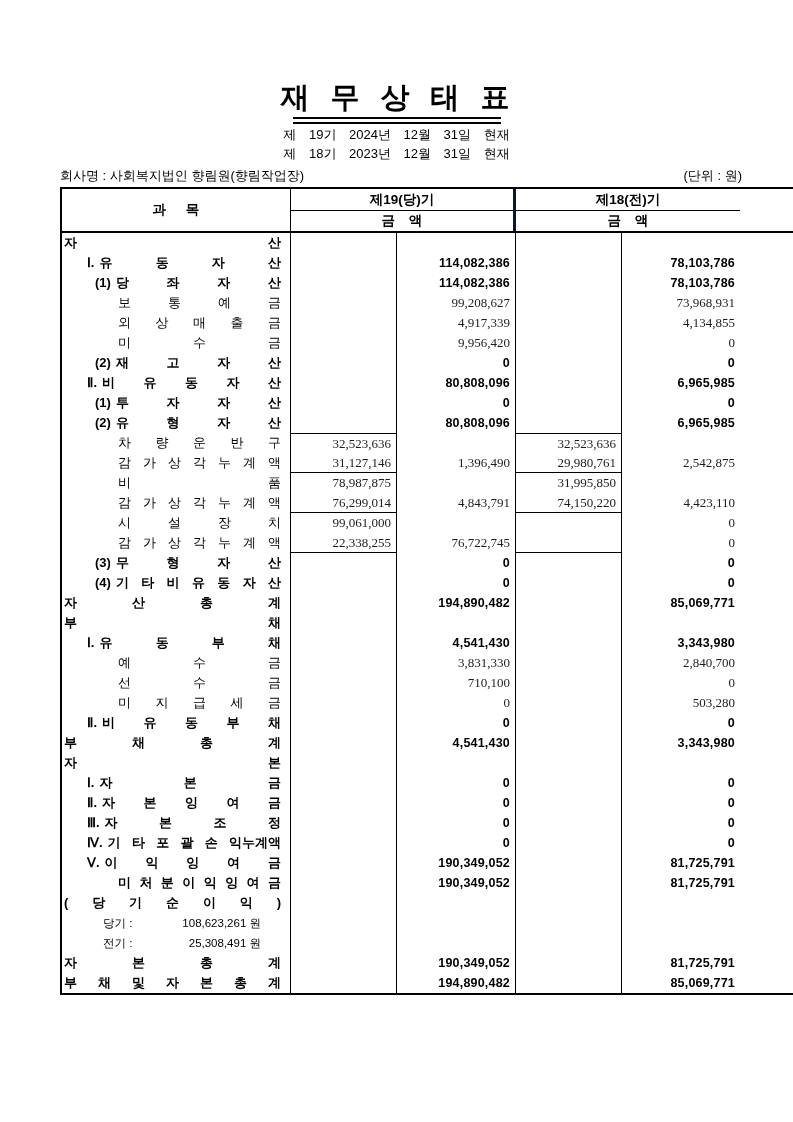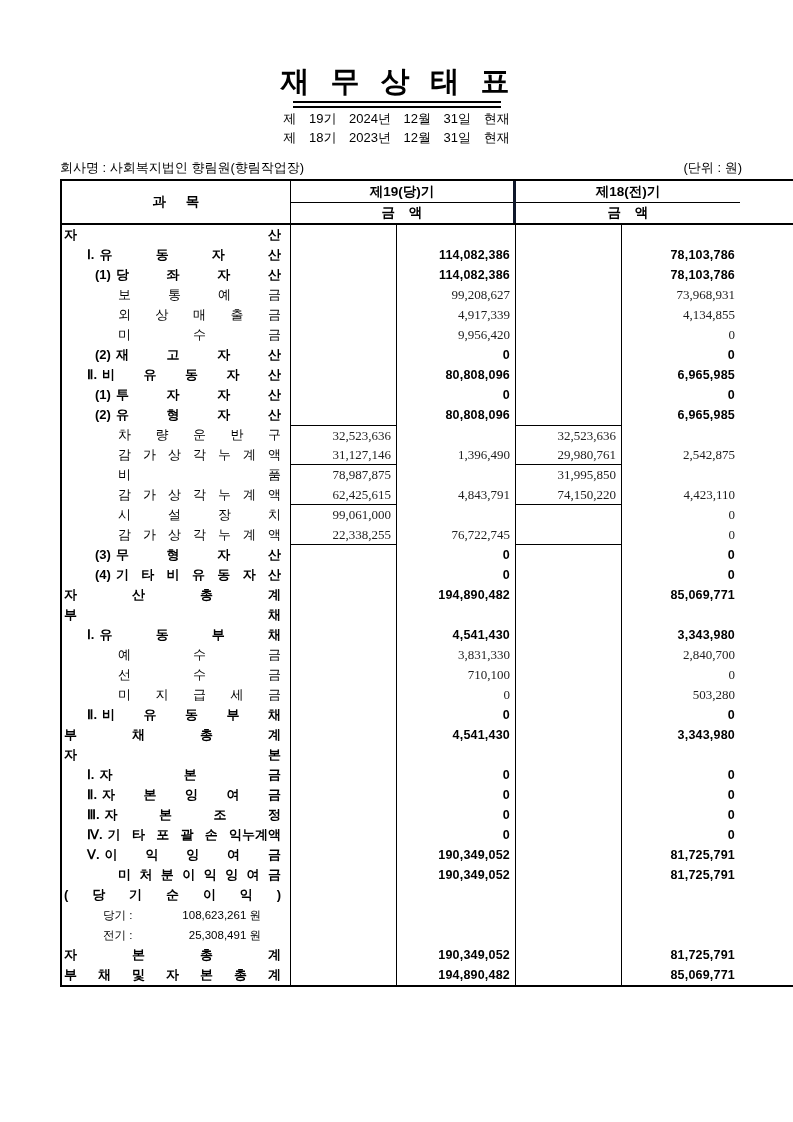--- a/index.html
+++ b/index.html
@@ -4,35 +4,35 @@
 <style>
   html,body{margin:0;padding:0;}
   body{
     width:793px;height:1122px;background:#ffffff;color:#000;
     font-family:"Liberation Sans", sans-serif;
     -webkit-font-smoothing:antialiased;
   }
   .sheet{position:relative;width:793px;height:1122px;overflow:hidden;}
 
   
-  .title-wrap{padding-top:64px;text-align:center;}
+  .title-wrap{padding-top:80px;text-align:center;}
   .doc-title{
     display:inline-block;font-size:29px;font-weight:bold;
     letter-spacing:3px;word-spacing:7px;line-height:34px;
   }
   .title-underline{
     width:208px;height:3px;margin:3px auto 0 auto;
     border-top:2.5px solid #000;border-bottom:2.5px solid #000;
   }
   .date-lines{margin-top:1px;text-align:center;}
   .date-line{font-size:13px;line-height:19px;word-spacing:9px;}
 
   
   .meta-row{
-    width:682px;margin:12px 0 3px 60px;display:flex;
+    width:682px;margin:4px 0 3px 60px;display:flex;
     justify-content:space-between;align-items:flex-end;
     font-size:13px;line-height:17px;
   }
 
   
   .fs-table{width:774px;margin-left:60px;border:2px solid #000;box-sizing:border-box;}
   .thead{display:flex;border-bottom:2px solid #000;}
   .th-account{
     width:229px;box-sizing:border-box;border-right:1px solid #000;
     display:flex;align-items:center;justify-content:center;
@@ -232,21 +232,21 @@
           </div>
           <div class="cell val p1a">78,987,875</div>
           <div class="cell val p1b"></div>
           <div class="cell val p2a">31,995,850</div>
           <div class="cell val p2b"></div>
         </div>
         <div class="row">
           <div class="cell label-cell i3">
             <div class="jtext">감 가 상 각 누 계 액</div>
           </div>
-          <div class="cell val p1a bb">62,425,615</div>
+          <div class="cell val p1a bb">76,299,014</div>
           <div class="cell val p1b">4,843,791</div>
           <div class="cell val p2a bb">74,150,220</div>
           <div class="cell val p2b">4,423,110</div>
         </div>
         <div class="row">
           <div class="cell label-cell i3">
             <div class="jtext">시 설 장 치</div>
           </div>
           <div class="cell val p1a">99,061,000</div>
           <div class="cell val p1b"></div>

